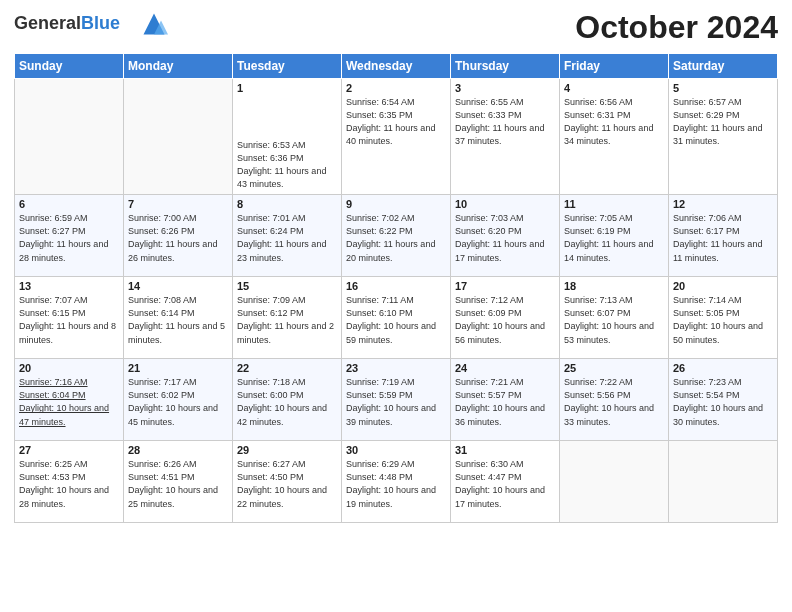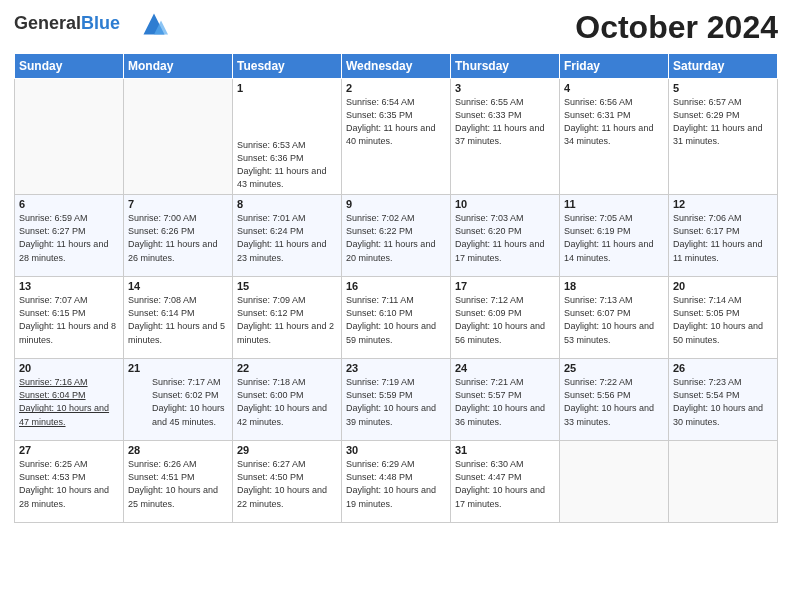--- a/index.html
+++ b/index.html
@@ -251,21 +251,21 @@
         </tr>
         <tr>
           <td>
             <span class="day-num">20</span>
             <div class="cell-info" style="white-space: pre-line; text-decoration: underline;">Sunrise: 7:16 AM
 Sunset: 6:04 PM
 Daylight: 10 hours and 47 minutes.</div>
           </td>
           <td>
             <span class="day-num">21</span>
-            <div class="cell-info" style="white-space: pre-line; margin-left: 24px;">Sunrise: 7:17 AM
+            <div class="cell-info" style="white-space: pre-line;">Sunrise: 7:17 AM
 Sunset: 6:02 PM
 Daylight: 10 hours and 45 minutes.</div>
           </td>
           <td>
             <span class="day-num">22</span>
             <div class="cell-info" style="white-space: pre-line;">Sunrise: 7:18 AM
 Sunset: 6:00 PM
 Daylight: 10 hours and 42 minutes.</div>
           </td>
           <td>

